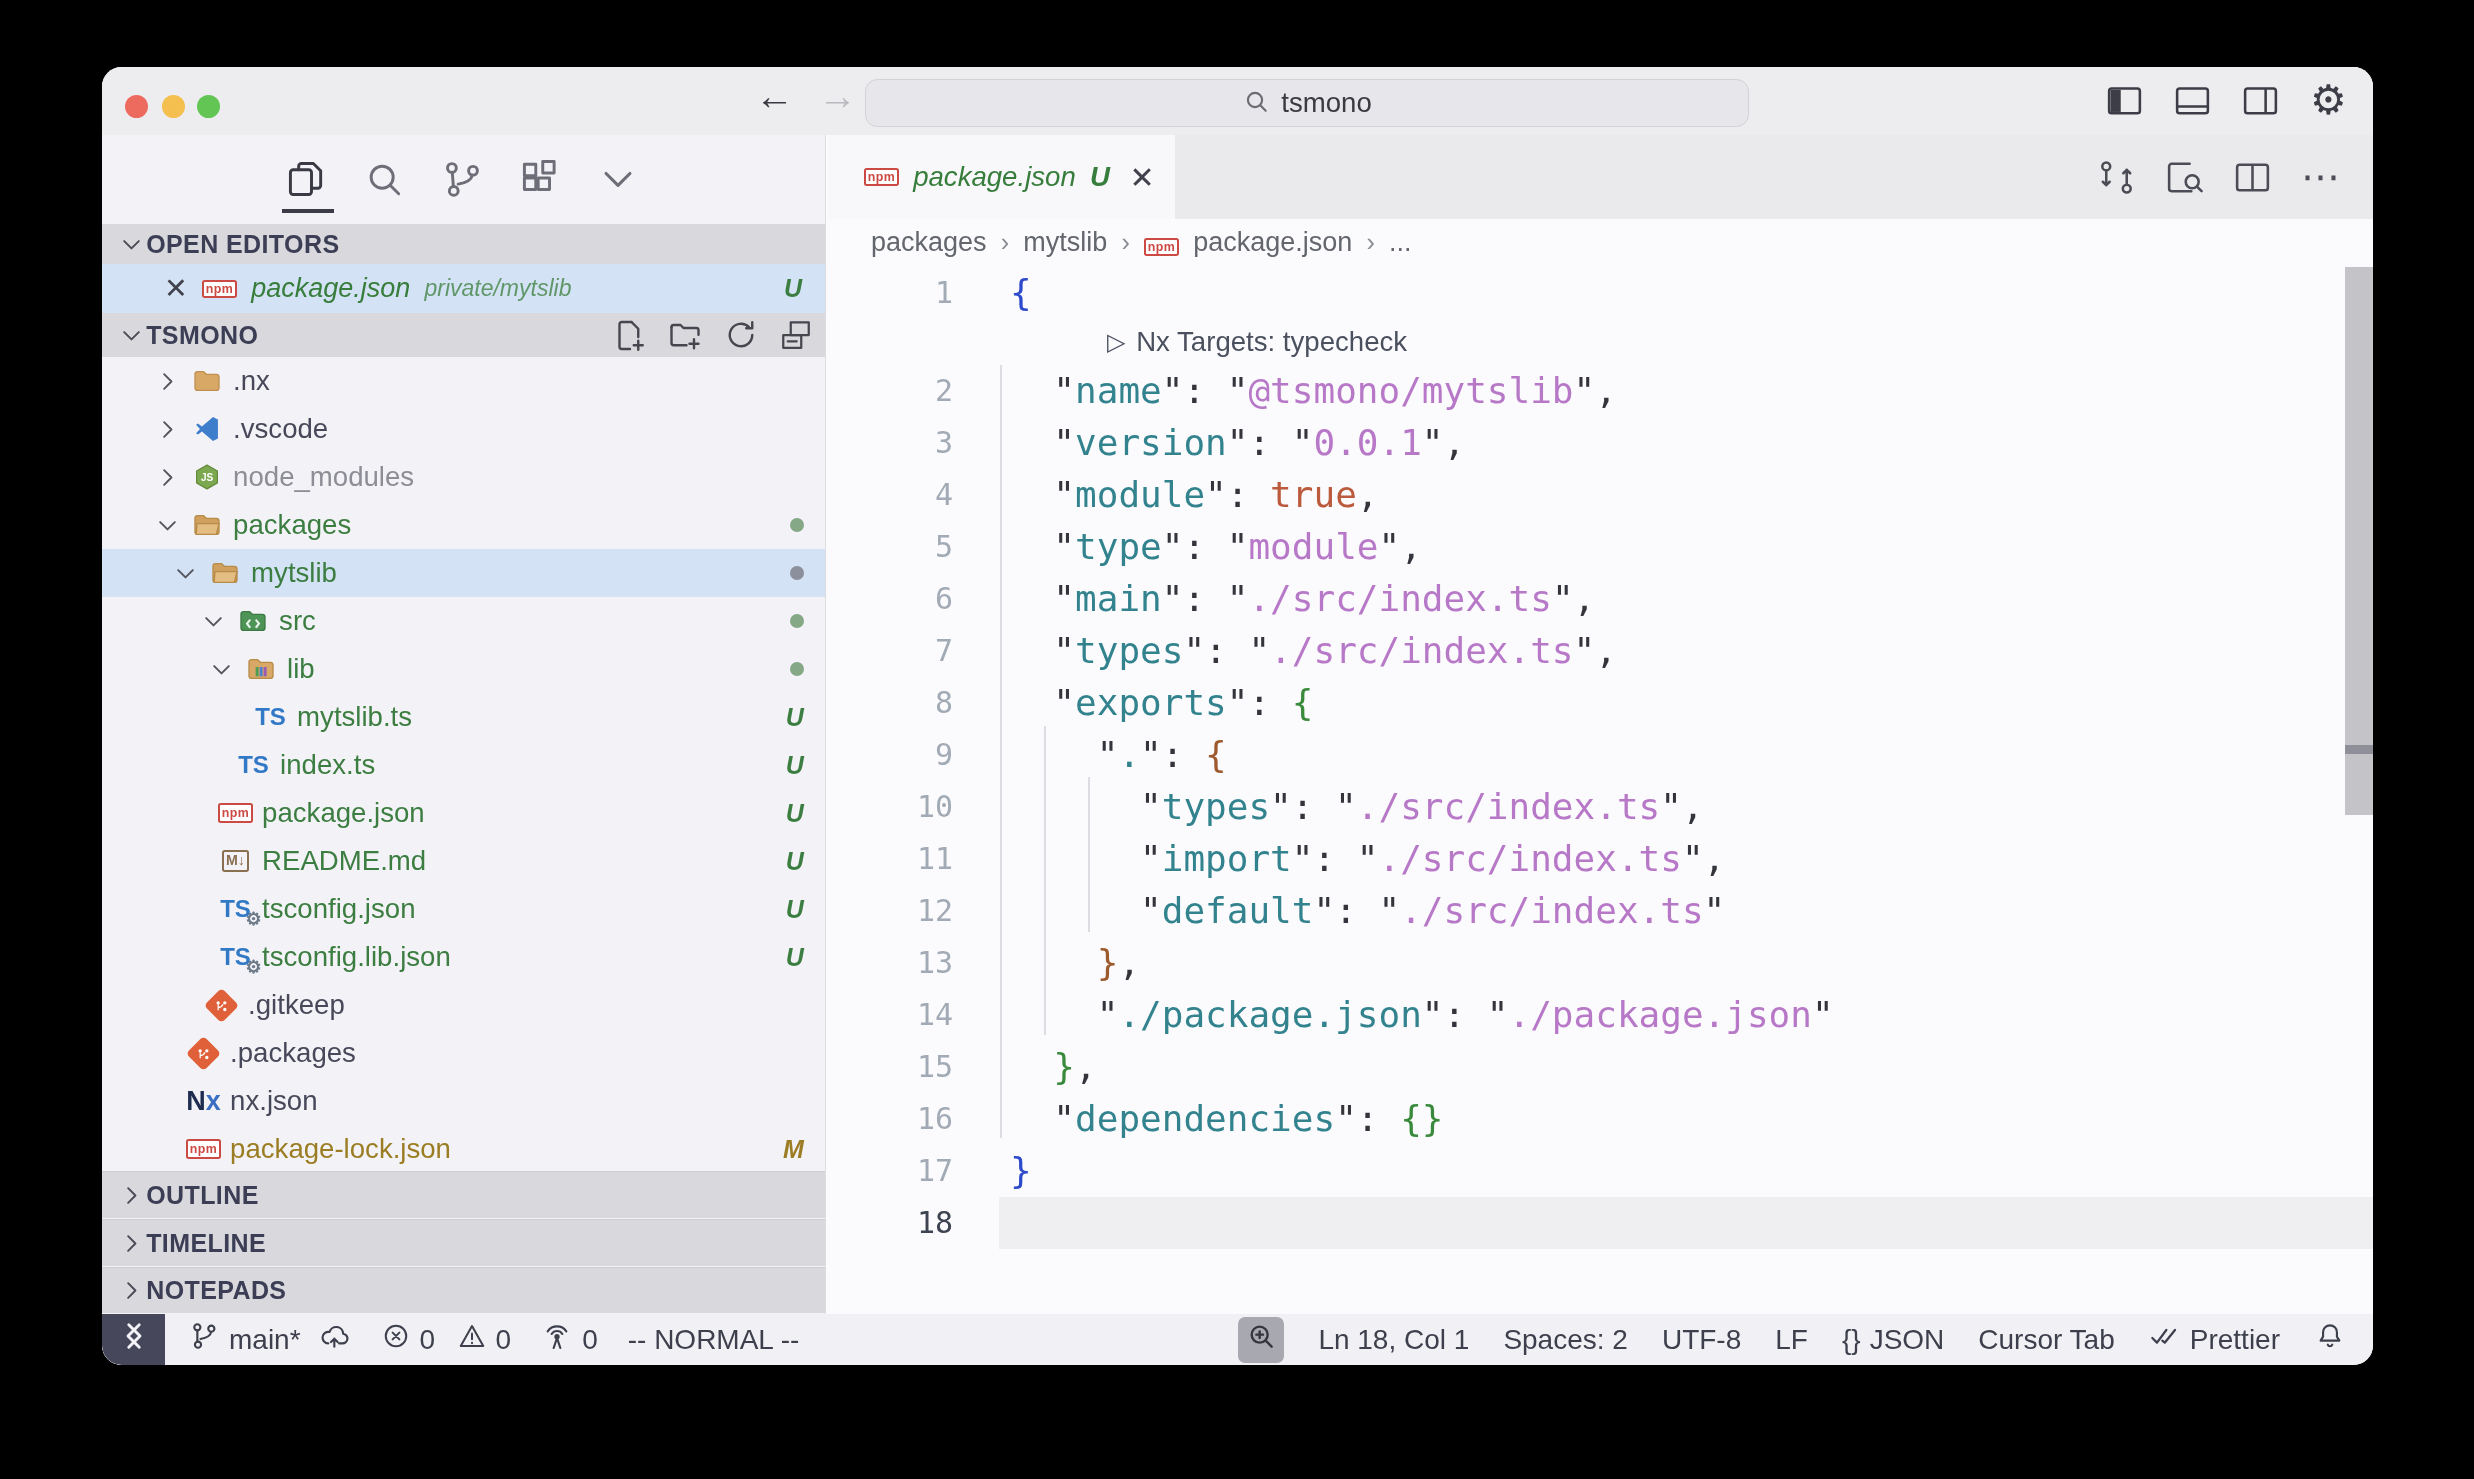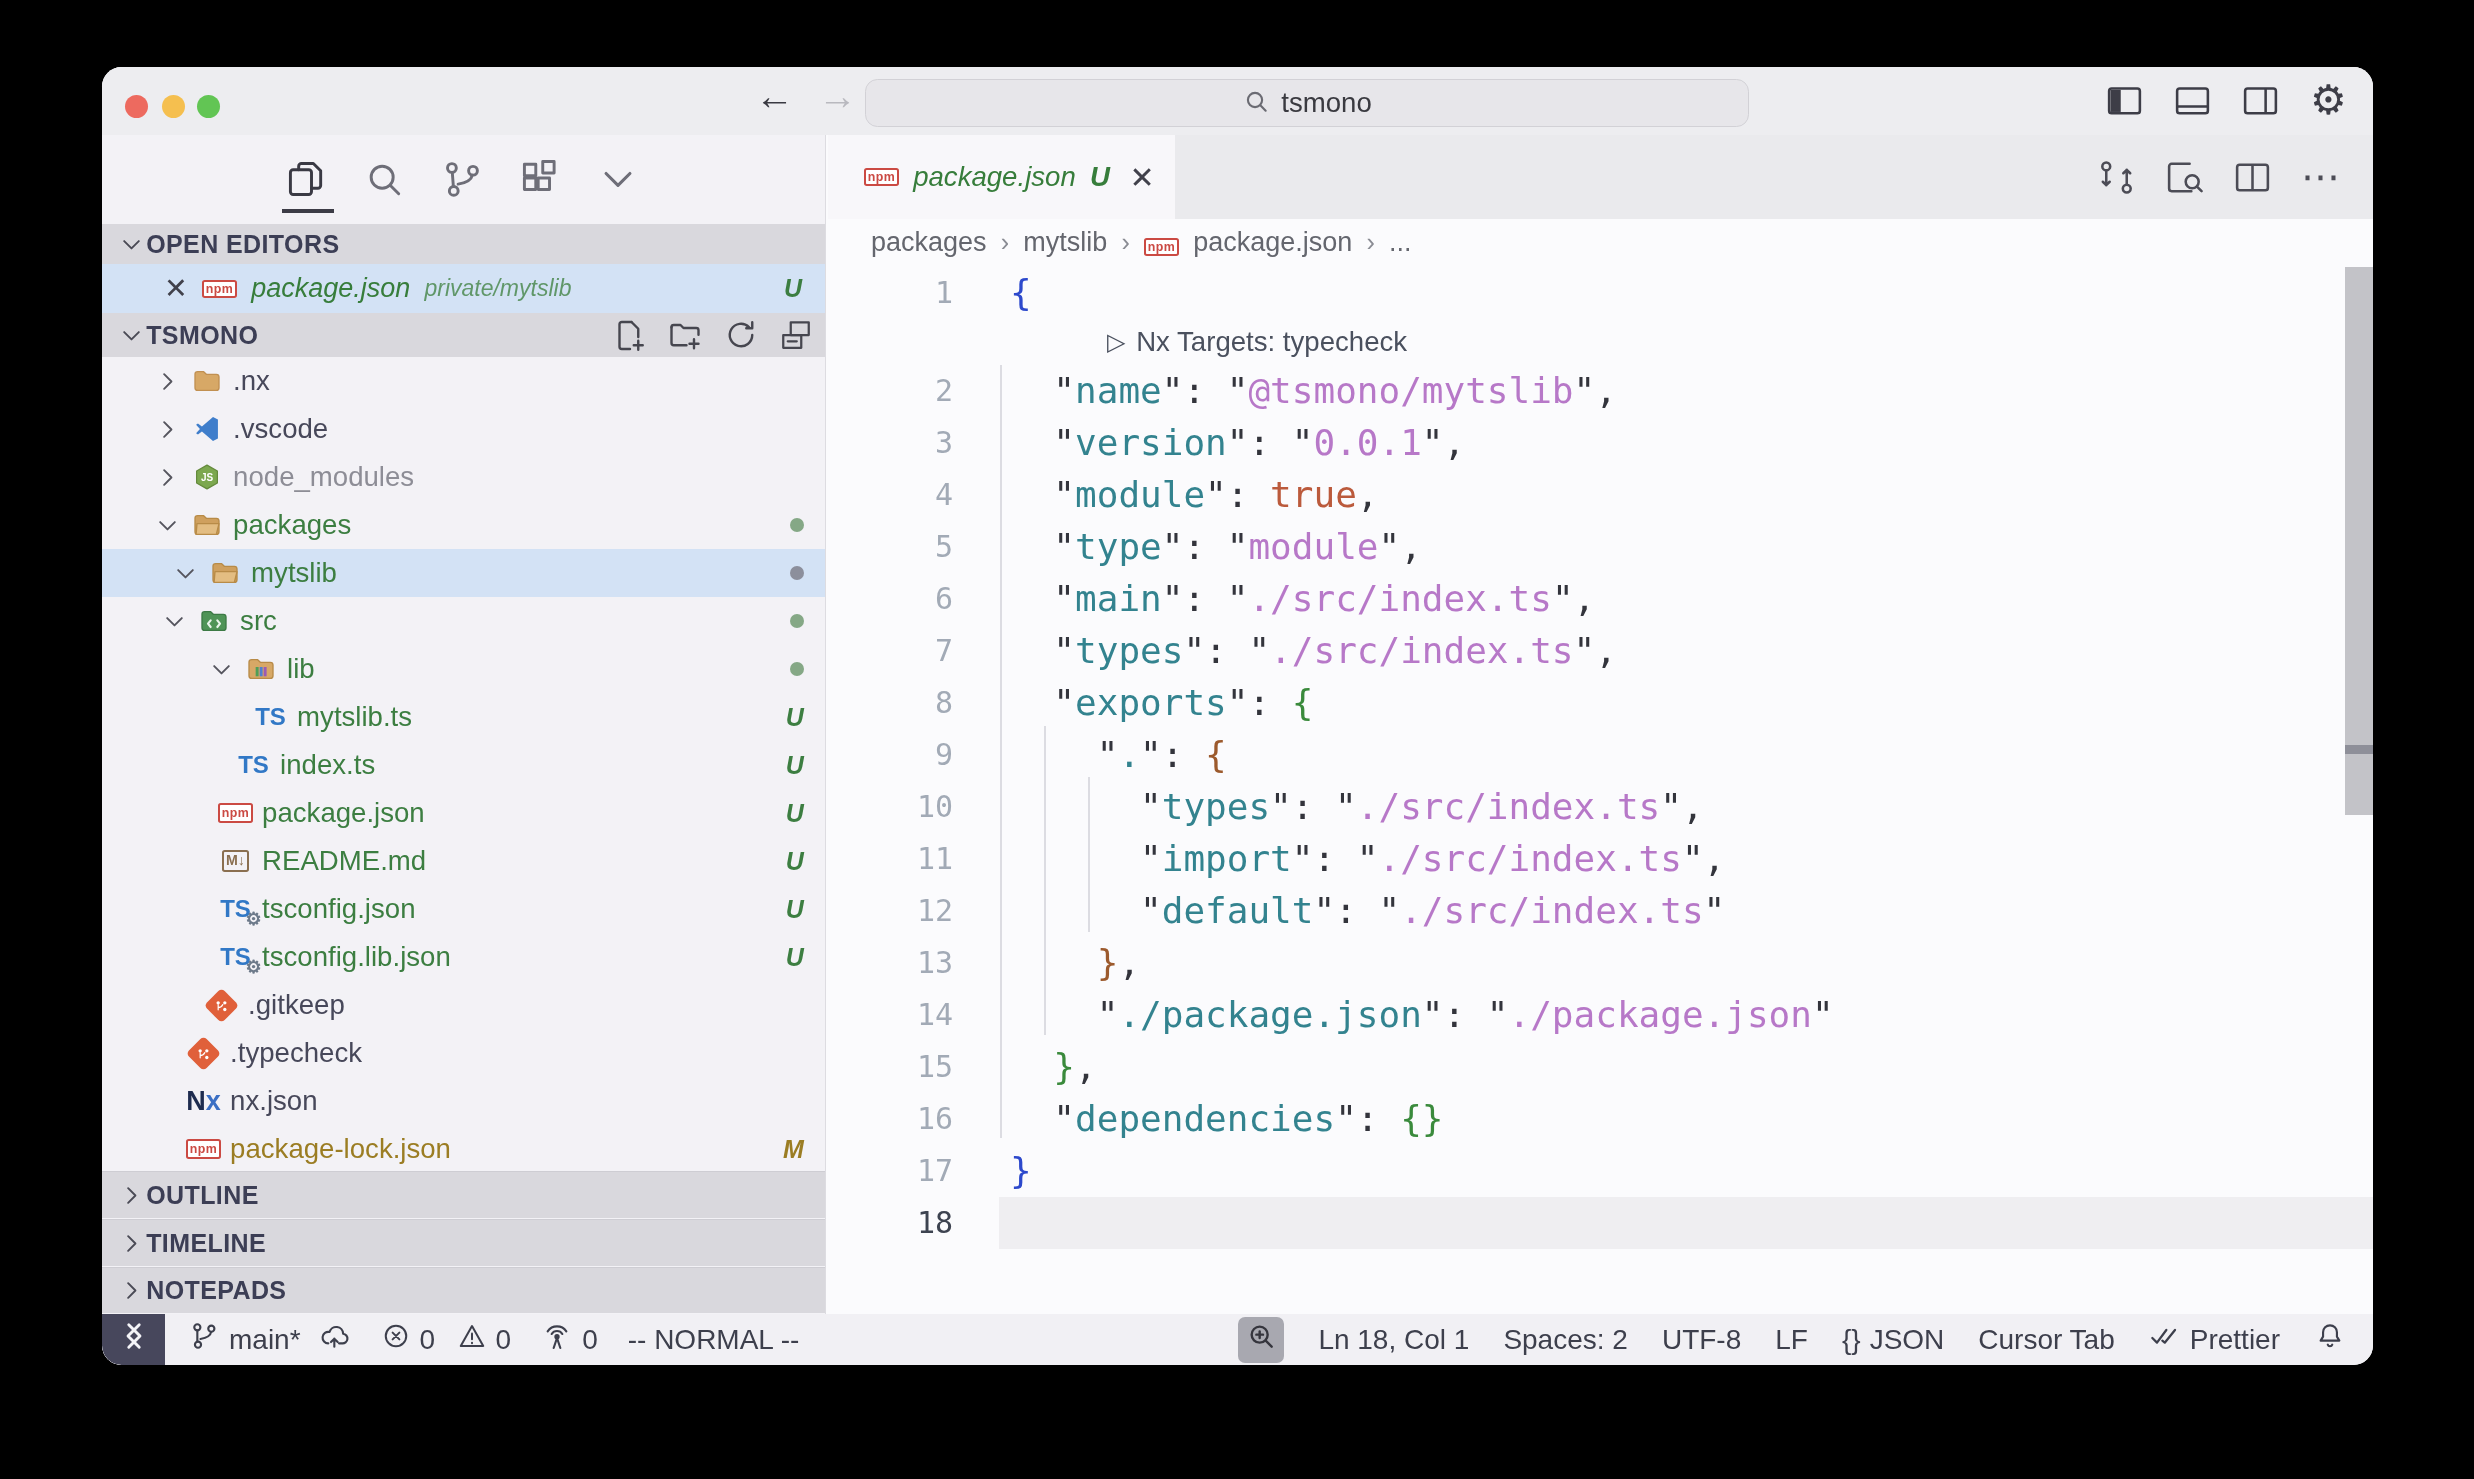--- a/index.html
+++ b/index.html
@@ -310,21 +310,21 @@
           <span class="icon">
             <svg width="32" height="32" viewBox="0 0 24 24" fill="none" stroke="#b88b47" stroke-width="1" stroke-linecap="round" stroke-linejoin="round">
               <path d="M3 7c0-1.1.9-2 2-2h4.5l2 2H19c1.1 0 2 .9 2 2v8c0 1.1-.9 2-2 2H5c-1.1 0-2-.9-2-2z" fill="#cfa05e" stroke="#b88b47" stroke-width="1"></path>
               <path d="M4.5 11h16.5L19 19H3.8z" fill="#e3bd82" stroke="#b88b47" stroke-width="1"></path>
             </svg>
           </span>
           <span class="lbl c-green">mytslib</span>
           <span class="spacer"></span>
           <span class="dot gray"></span>
         </div>
-        <div class="trow" style="padding-left: 53px;">
+        <div class="trow" style="padding-left: 92px;">
           <span class="chev" style="width:39px;">
             <svg width="27" height="27" viewBox="0 0 24 24" fill="none" stroke="#55555e" stroke-width="1.7" stroke-linecap="round" stroke-linejoin="round">
               <path d="M5.5 9 12 15.5 18.5 9"></path>
             </svg>
           </span>
           <span class="icon">
             <svg width="32" height="32" viewBox="0 0 24 24" fill="none" stroke="#3c7a45" stroke-width="1" stroke-linecap="round" stroke-linejoin="round">
               <path d="M3 7c0-1.1.9-2 2-2h4.5l2 2H19c1.1 0 2 .9 2 2v8c0 1.1-.9 2-2 2H5c-1.1 0-2-.9-2-2z" fill="#4f9457" stroke="#3c7a45" stroke-width="1"></path>
               <path d="M9.5 11.5 7.5 14l2 2.5M14.5 11.5l2 2.5-2 2.5" stroke="#eaf5ec" stroke-width="1.6" fill="none"></path>
             </svg>
@@ -417,21 +417,21 @@
           <span class="icon">
             <span class="git-badge">
               <svg width="16" height="16" viewBox="0 0 24 24" fill="none" stroke="#fff" stroke-width="1.8" stroke-linecap="round" stroke-linejoin="round">
                 <circle cx="7" cy="7" r="2.5" fill="#fff" stroke="none"></circle>
                 <circle cx="17" cy="17" r="2.5" fill="#fff" stroke="none"></circle>
                 <circle cx="17" cy="7" r="2.5" fill="#fff" stroke="none"></circle>
                 <path d="M7 9.5v8M7 14c4 0 6-2 7-4.5" stroke="#fff" stroke-width="1.8"></path>
               </svg>
             </span>
           </span>
-          <span class="lbl c-default">.typecheck</span>
+          <span class="lbl c-default">.packages</span>
           <span class="spacer"></span>
         </div>
         <div class="trow" style="padding-left: 82px;">
           <span class="icon">
             <span class="nx-badge">N<i>x</i></span>
           </span>
           <span class="lbl c-default">nx.json</span>
           <span class="spacer"></span>
         </div>
         <div class="trow" style="padding-left: 82px;">

